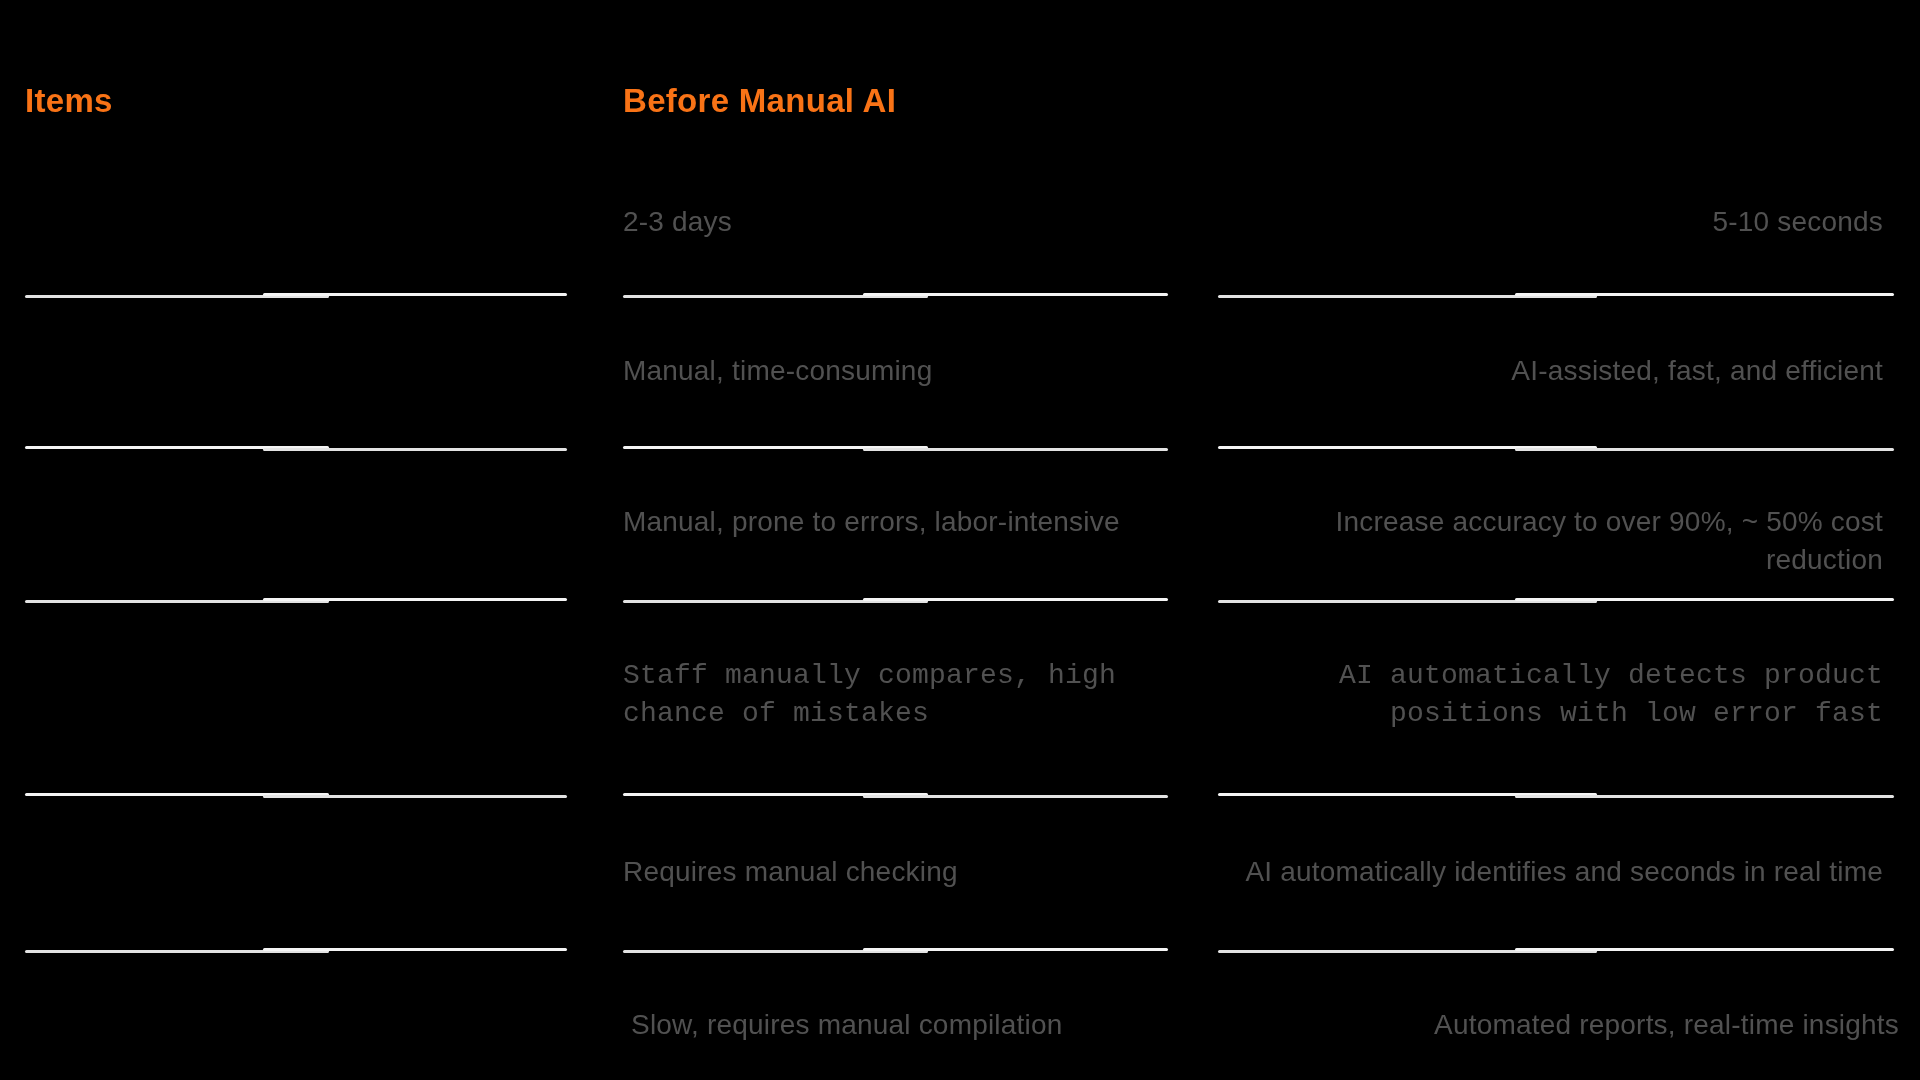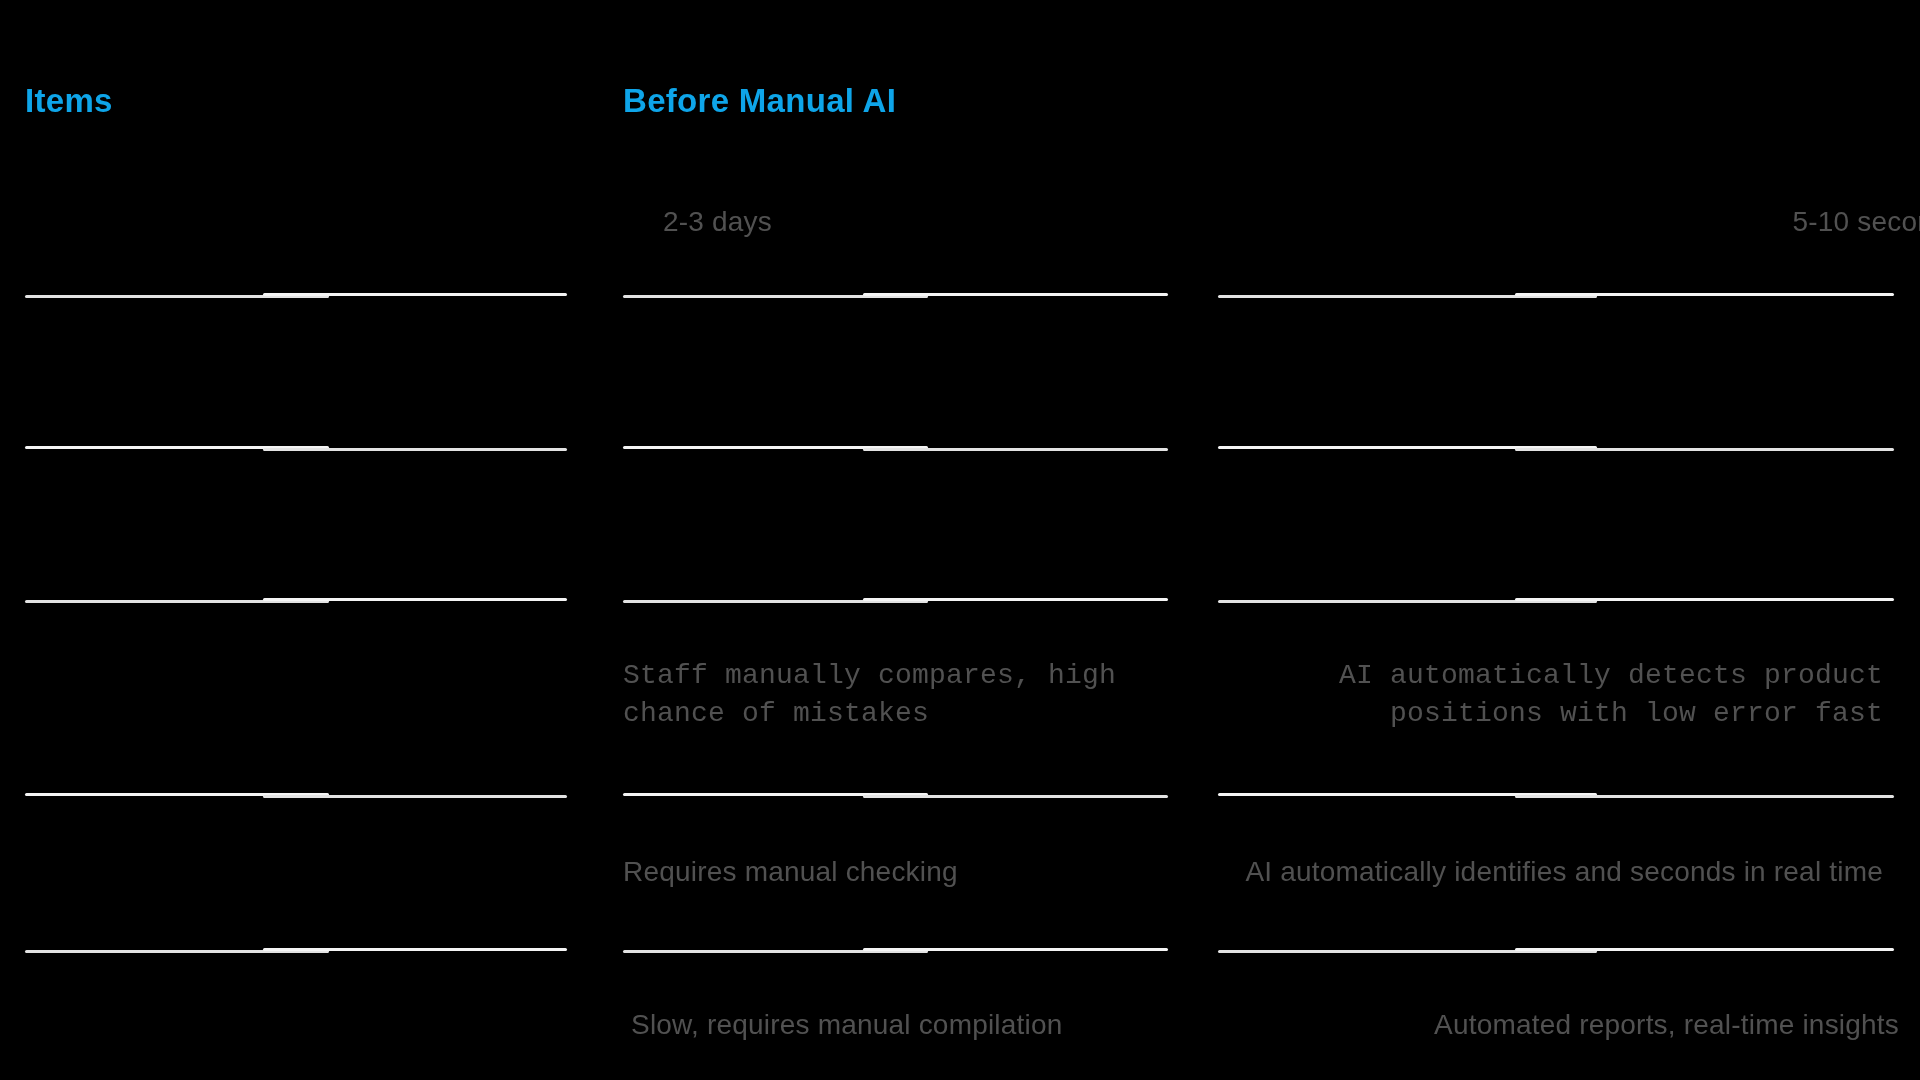--- a/index.html
+++ b/index.html
@@ -17,21 +17,21 @@
   .strip {
     position: absolute;
     left: 0;
     width: 1920px;
     display: grid;
     grid-template-columns: 598px 595px 702px;
     padding-left: 25px;
     box-sizing: border-box;
   }
   .header-cell {
-    color: #0ea5e9;
+    color: #f97316;
     font-size: 33px;
     font-weight: 700;
     letter-spacing: 0.3px;
     white-space: nowrap;
   }
   .cell {
     color: #515151;
     font-size: 28px;
     font-weight: 400;
     line-height: 38px;
@@ -56,21 +56,21 @@
   .divider.w3 { width: 676px; }
   .divider.w1 .seg-r { width: 56%; }
   .divider.w2 .seg-r { width: 56%; }
   .divider.w3 .seg-r { width: 56%; }
   
   .divider-strip.alt .seg-l { top: 1px; background: #f4f4f4; }
   .divider-strip.alt .seg-r { top: 3px; background: #e3e3e3; }
 
   
   .header-strip { top: 82px; }
-  .row-1 { top: 203px; gap: 40px; }
+  .row-1 { top: 203px; }
   .div-1 { top: 292px; }
   .row-2 { top: 352px; }
   .div-2 { top: 445px; }
   .row-3 { top: 503px; }
   .div-3 { top: 597px; }
   .row-4 { top: 657px; font-family: Liberation Mono, monospace; }
   .div-4 { top: 792px; }
   .row-5 { top: 853px; }
   .div-5 { top: 947px; }
   .row-6 { top: 1006px; gap: 8px; }
@@ -99,36 +99,46 @@
     <div class="divider w2">
         <span class="seg seg-l"></span>
         <span class="seg seg-r"></span>
       </div>
     <div class="divider w3">
         <span class="seg seg-l"></span>
         <span class="seg seg-r"></span>
       </div>
   </div>
 
+  <div class="strip row-2">
+    <div class="cell items"></div>
+    <div class="cell before">Manual, time-consuming</div>
+    <div class="cell after">AI-assisted, fast, and efficient</div>
+  </div>
 
   <div class="strip divider-strip alt div-2">
     <div class="divider w1">
         <span class="seg seg-l"></span>
         <span class="seg seg-r"></span>
       </div>
     <div class="divider w2">
         <span class="seg seg-l"></span>
         <span class="seg seg-r"></span>
       </div>
     <div class="divider w3">
         <span class="seg seg-l"></span>
         <span class="seg seg-r"></span>
       </div>
   </div>
 
+  <div class="strip row-3">
+    <div class="cell items"></div>
+    <div class="cell before">Manual, prone to errors, labor-intensive</div>
+    <div class="cell after">Increase accuracy to over 90%, ~ 50% cost reduction</div>
+  </div>
 
   <div class="strip divider-strip div-3">
     <div class="divider w1">
         <span class="seg seg-l"></span>
         <span class="seg seg-r"></span>
       </div>
     <div class="divider w2">
         <span class="seg seg-l"></span>
         <span class="seg seg-r"></span>
       </div>

